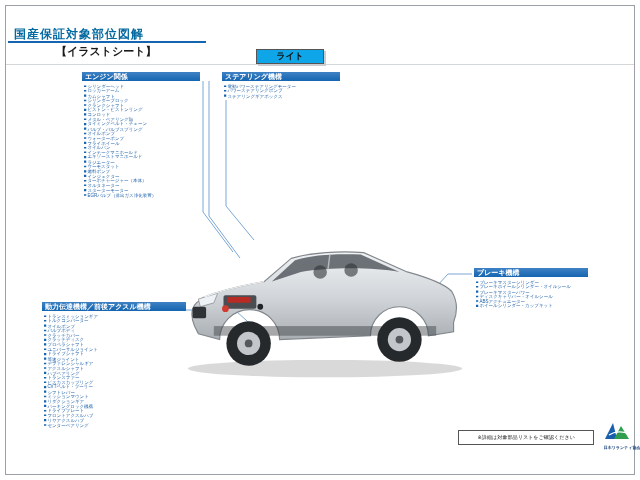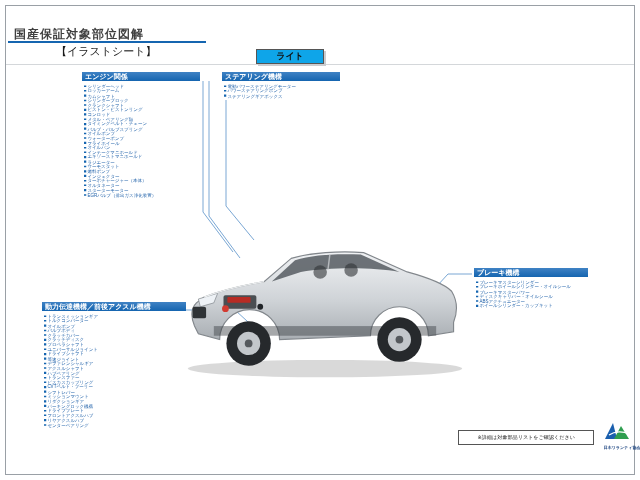--- a/index.html
+++ b/index.html
@@ -1,21 +1,21 @@
 <!DOCTYPE html>
 <html><head>
 <meta charset="utf-8">
 <style>
   html,body{margin:0;padding:0;background:#fff;}
   #stage{position:relative;width:640px;height:480px;background:#fff;overflow:hidden;
          font-family:"Liberation Sans","DejaVu Sans",sans-serif;}
   .sheet{position:absolute;left:5px;top:5px;right:5px;bottom:5px;border:1px solid #9aa0a6;}
-  .title{position:absolute;left:14px;top:26px;font-size:12px;font-weight:bold;color:#404040;letter-spacing:1px;}
+  .title{position:absolute;left:14px;top:26px;font-size:12px;font-weight:bold;color:#0369a1;letter-spacing:1px;}
   .title-rule{position:absolute;left:8px;top:41px;width:198px;height:2px;background:#1565b0;}
-  .subtitle{position:absolute;left:56px;top:44px;font-size:11px;font-weight:normal;color:#1a1a1a;}
+  .subtitle{position:absolute;left:56px;top:44px;font-size:11px;font-weight:bold;color:#1a1a1a;}
   .top-rule{position:absolute;left:6px;top:64px;width:628px;height:1px;background:#d4d7da;}
   .light-btn{position:absolute;left:256px;top:49px;width:66px;height:13px;border:1px solid #555;
              background:#0ea5e9;box-shadow:2px 2px 0 #c9ccd0;font-size:9px;font-weight:bold;color:#111;
              display:flex;align-items:center;justify-content:center;cursor:pointer;}
   .sec-header{position:absolute;height:9px;background:linear-gradient(#3f82c4,#1565b0);color:#fff;
               font-size:7px;font-weight:bold;line-height:9px;padding-left:3px;box-sizing:border-box;}
   #engine-h{left:82px;top:72px;width:118px;}
   #steering-h{left:222px;top:72px;width:118px;}
   #powertrain-h{left:42px;top:302px;width:144px;}
   #brake-h{left:474px;top:268px;width:114px;}

